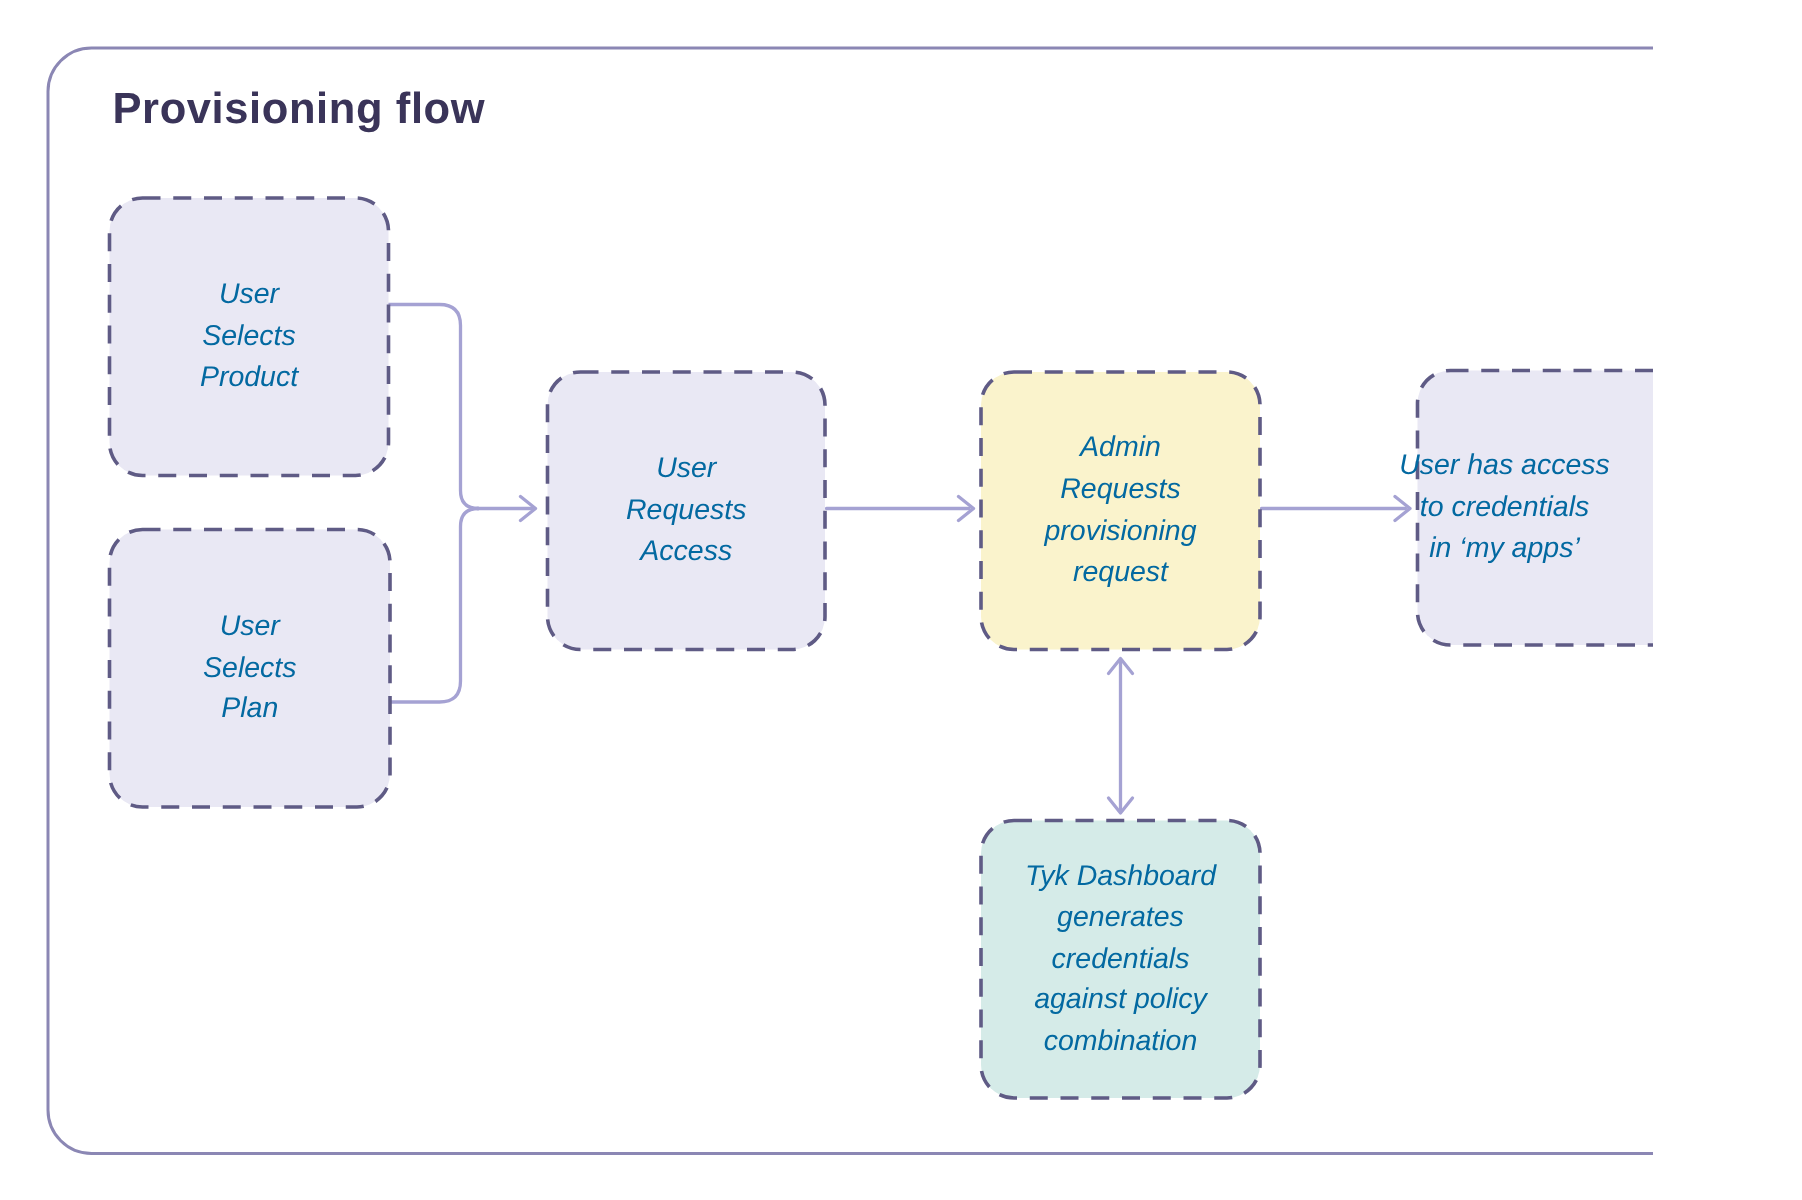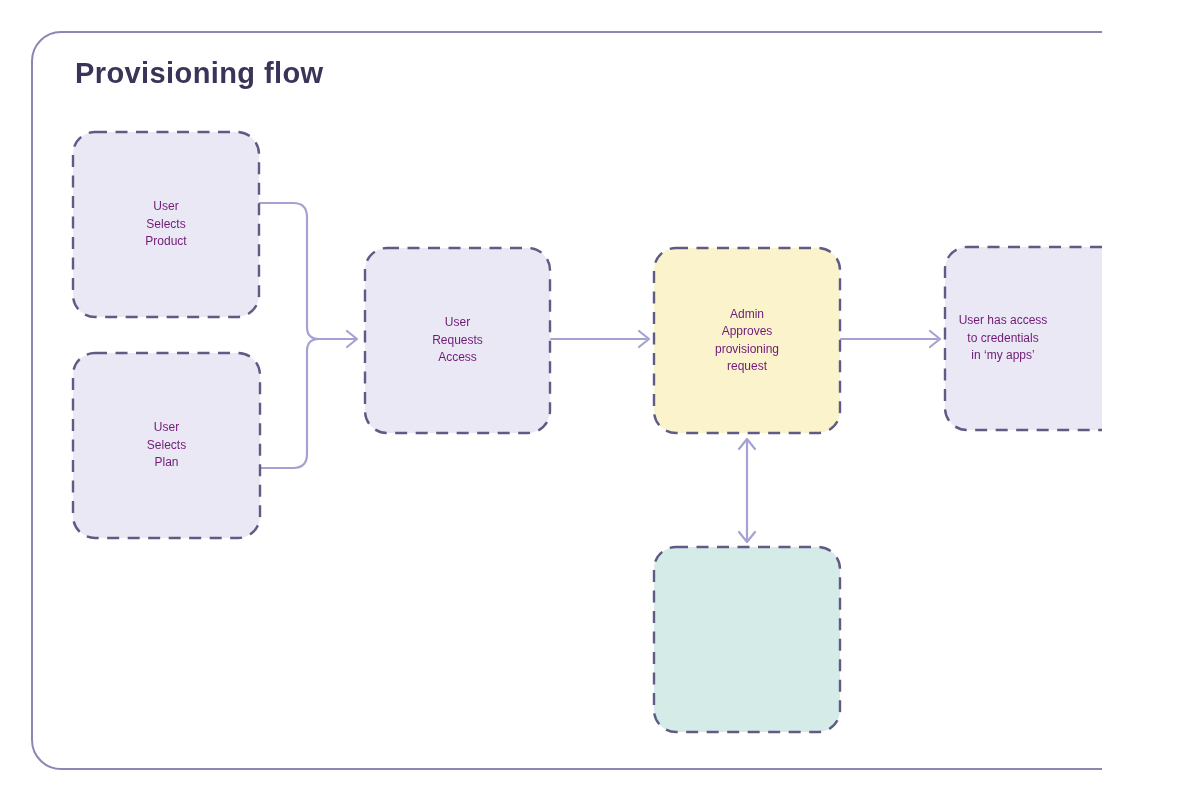--- a/index.html
+++ b/index.html
@@ -54,24 +54,25 @@
     stroke-linecap: round;
     stroke-linejoin: round;
   }
   .node-label {
     position: absolute;
     display: flex;
     align-items: center;
     justify-content: center;
     text-align: center;
     white-space: pre-line;
-    font-size: 12px;
+    font-size: 19px;
     line-height: 1.45;
-    color: #701a75;
+    color: #0369a1;
     pointer-events: none;
+    font-style: italic;
   }
   .label-product   { left: 73px;  top: 132px; width: 186px; height: 185px; }
   .label-plan      { left: 73px;  top: 353px; width: 187px; height: 185px; }
   .label-request   { left: 365px; top: 248px; width: 185px; height: 185px; }
   .label-admin     { left: 654px; top: 248px; width: 186px; height: 185px; }
   .label-access    { left: 910px; top: 247px; width: 186px; height: 183px; }
   .label-dashboard { left: 654px; top: 547px; width: 186px; height: 185px; }
 </style>
 </head>
 <body>
@@ -118,20 +119,25 @@
   <div class="node-label label-product">User
 Selects
 Product</div>
   <div class="node-label label-plan">User
 Selects
 Plan</div>
   <div class="node-label label-request">User
 Requests
 Access</div>
   <div class="node-label label-admin">Admin
-Approves
+Requests
 provisioning
 request</div>
   <div class="node-label label-access">User has access
 to credentials
 in ‘my apps’</div>
+  <div class="node-label label-dashboard">Tyk Dashboard
+generates
+credentials
+against policy
+combination</div>
 
 </div>
 
 </body></html>

